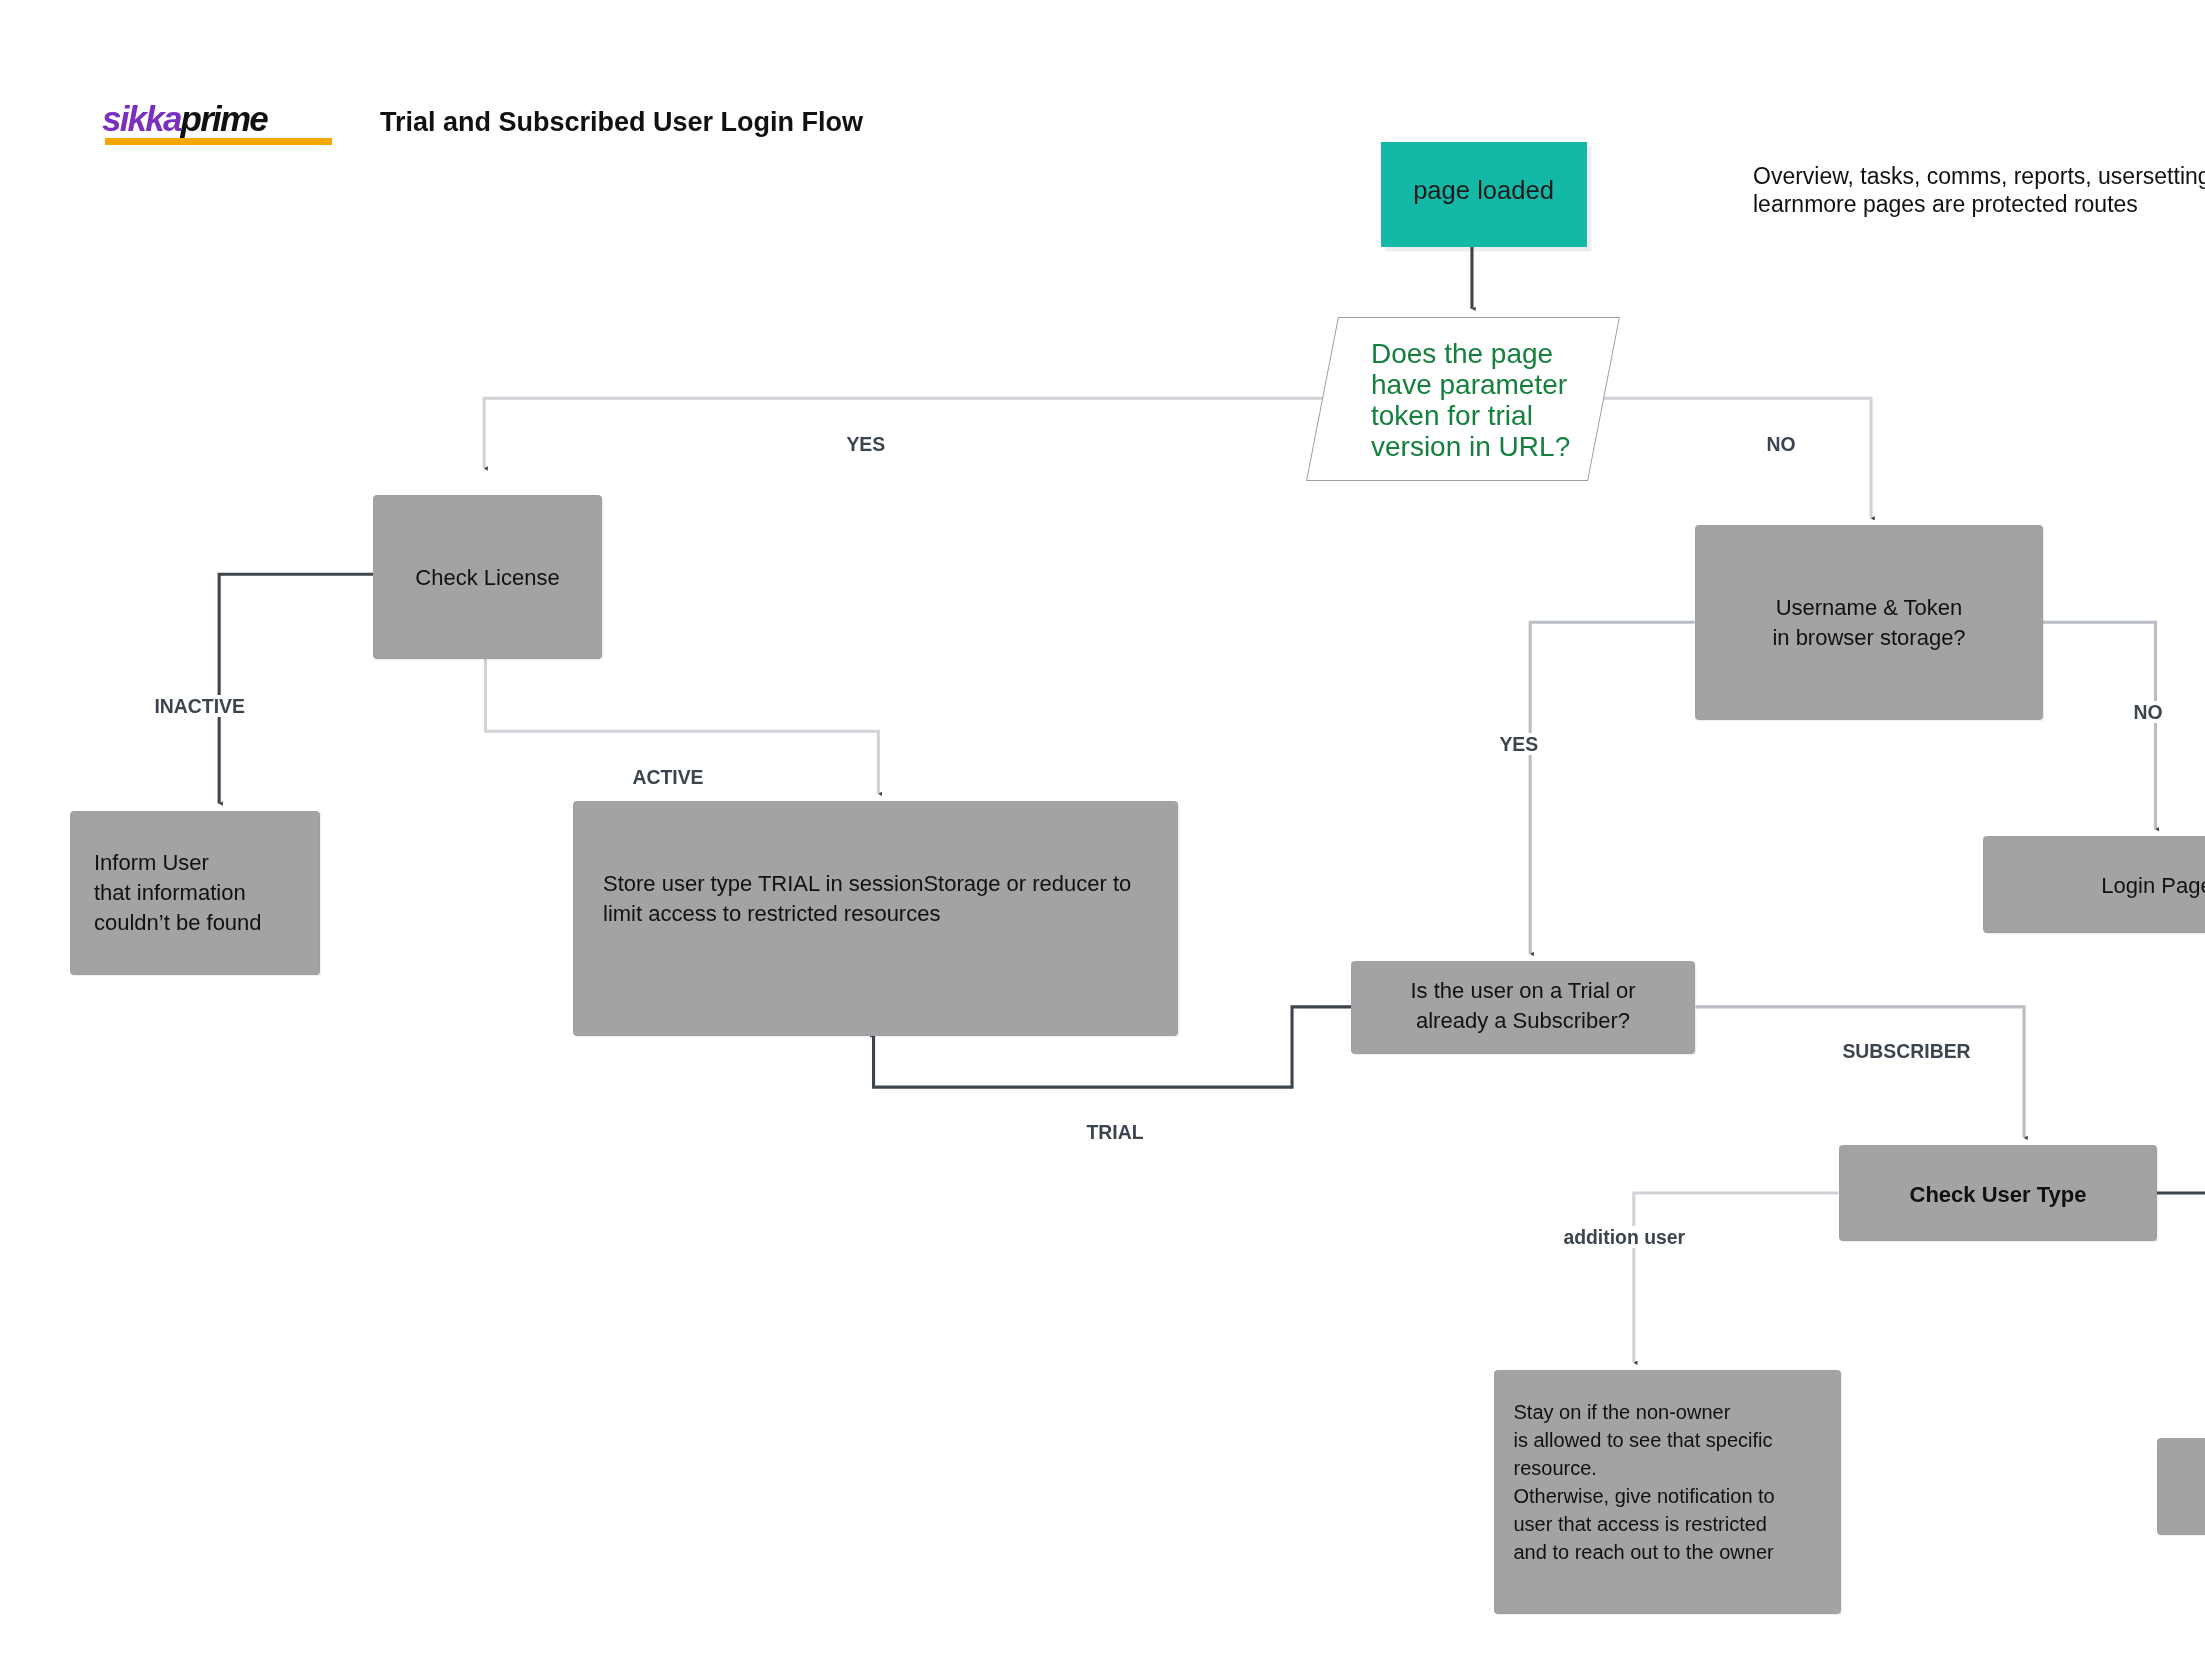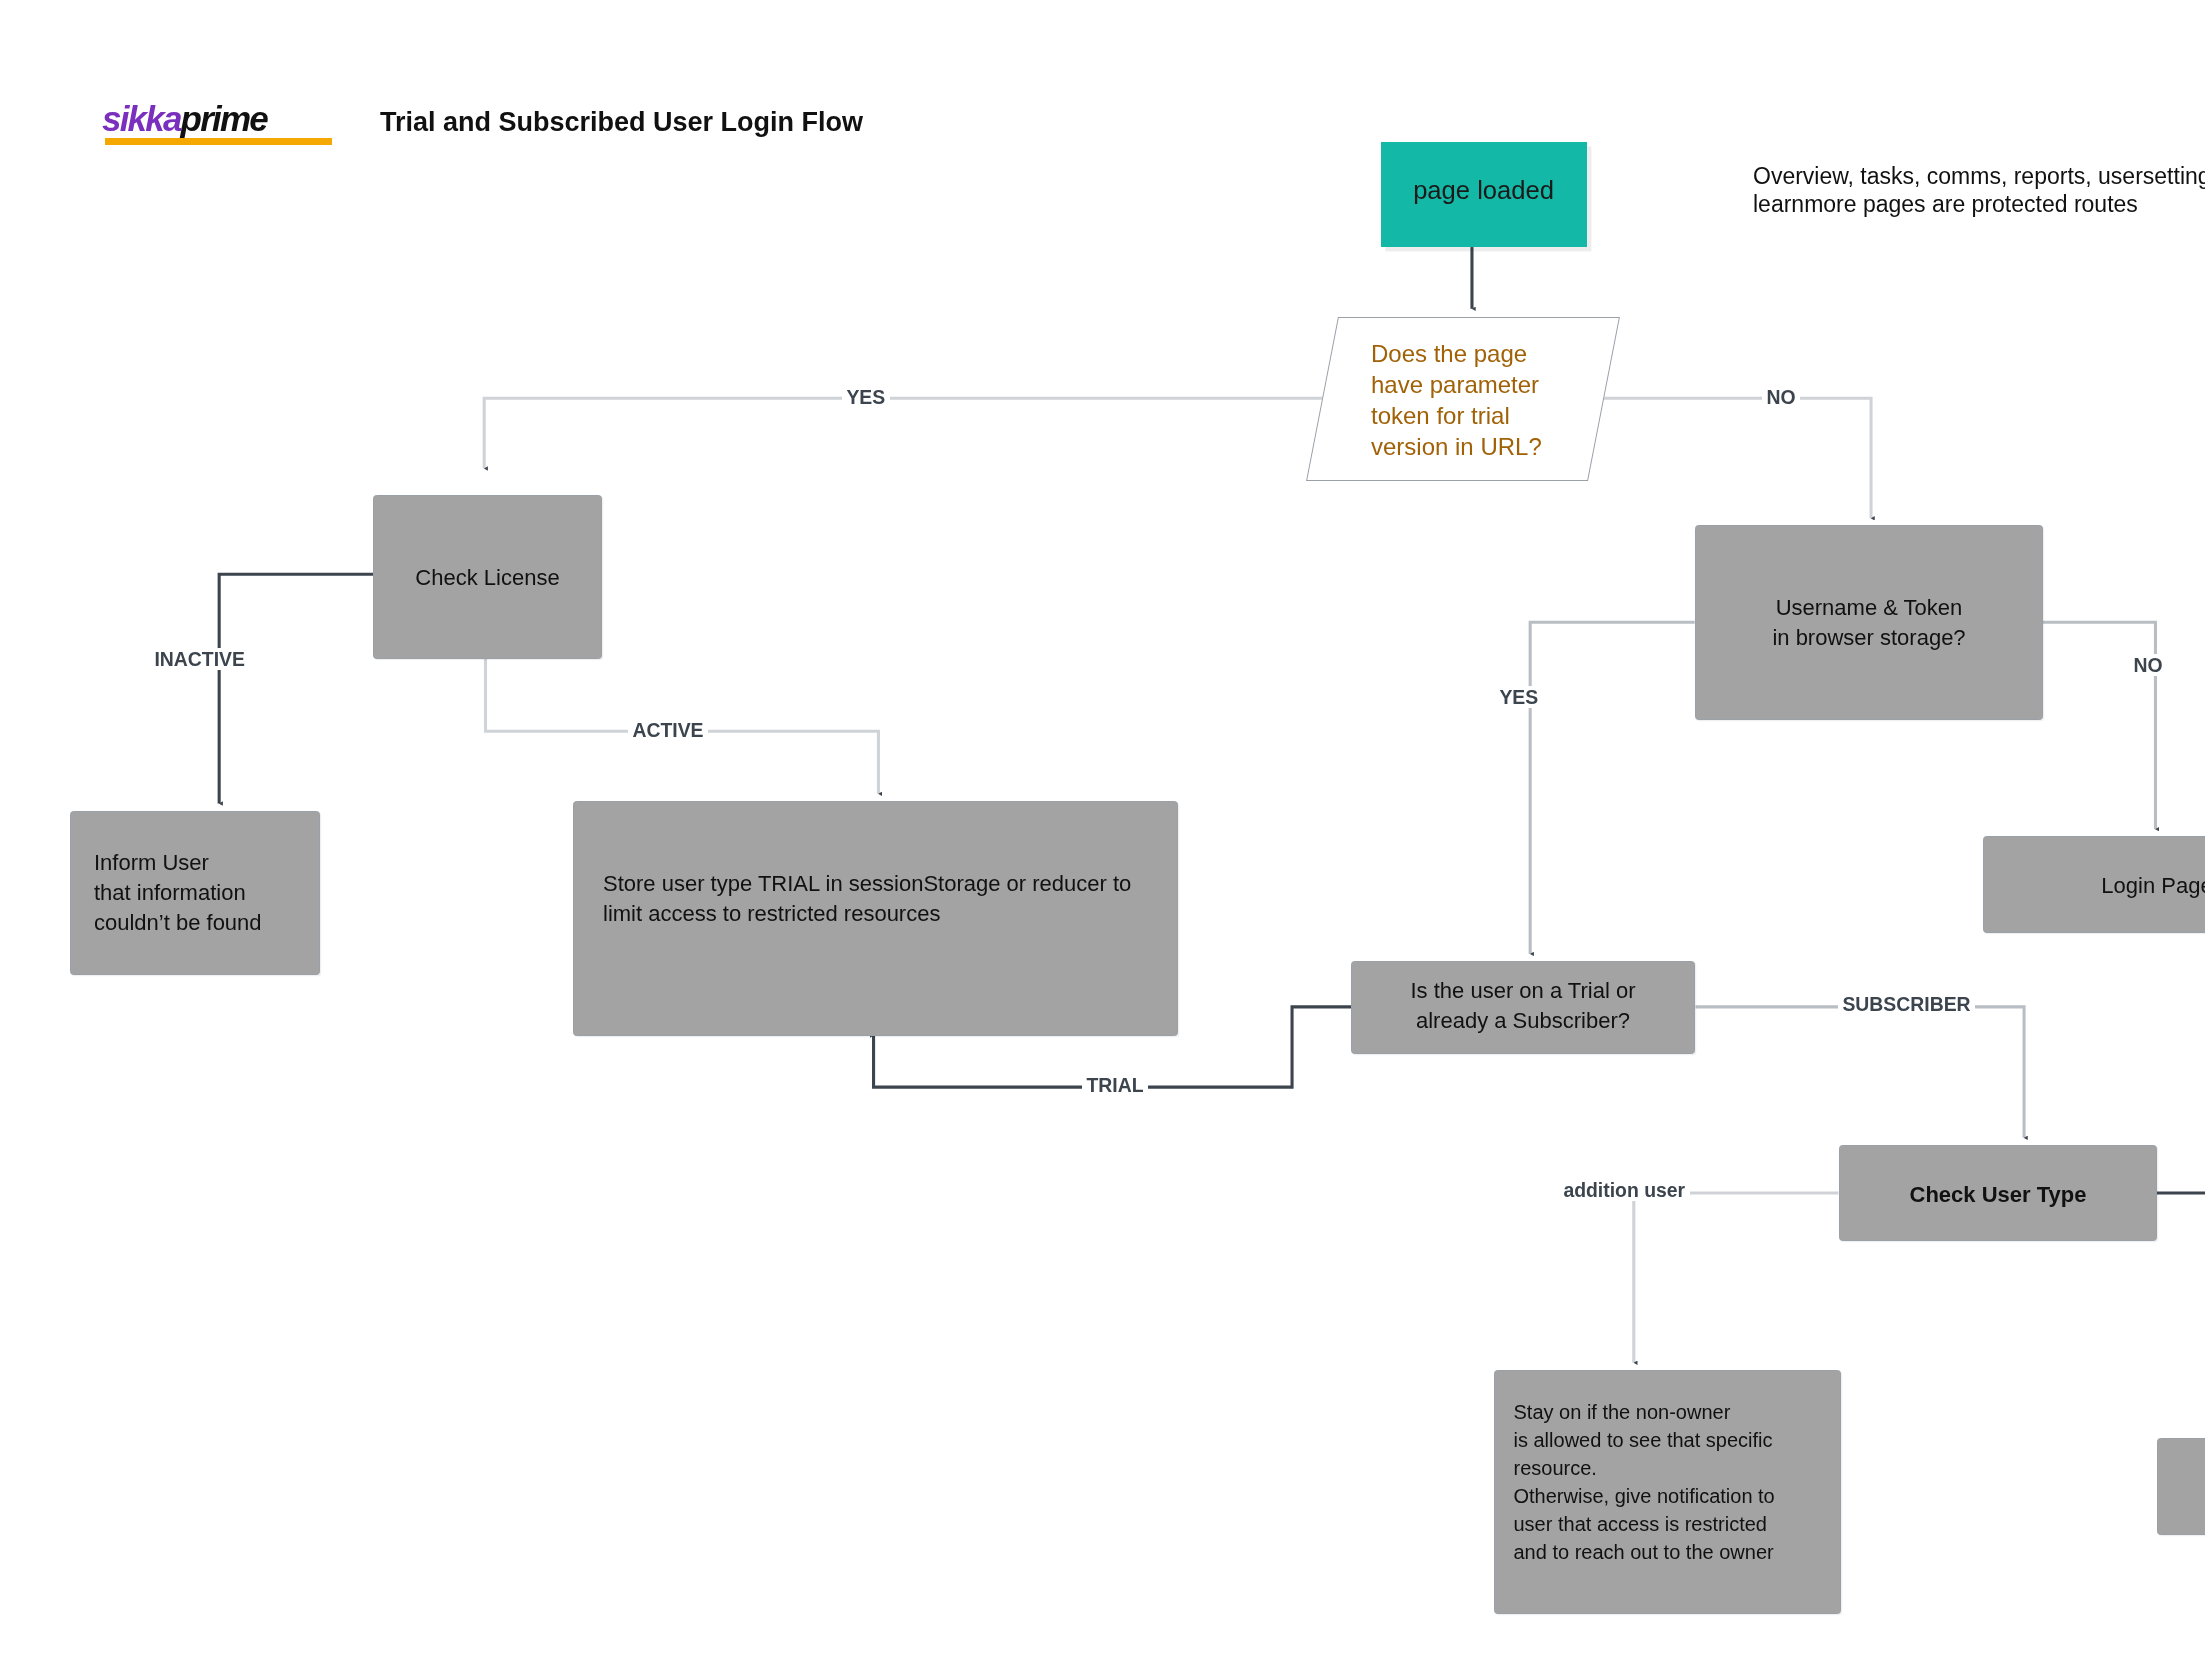--- a/index.html
+++ b/index.html
@@ -94,35 +94,36 @@
     position:absolute; inset:0;
     background:#ffffff;
     border:1.3px solid #9aa0a8;
     box-sizing:border-box;
     transform:skewX(-11deg);
   }
   #n-param .txt{
     position:absolute;
     left:49px; top:21px;
     width:212px;
-    font-size:24px;
+    font-size:28px;
     line-height:31px;
-    color:#a16207;
+    color:#15803d;
     text-align:left;
   }
   
   .elabel{
     position:absolute;
     font-size:19.4px;
     font-weight:bold;
     color:#3c444e;
     white-space:nowrap;
     background:#ffffff;
     padding:0 4.4px;
     line-height:22px;
+    margin-top:47px;
   }
   #svg-edges{
     position:absolute;
     left:0; top:0;
     width:2540px; height:1653px;
     pointer-events:none;
   }
 </style>
 </head>
 <body>

